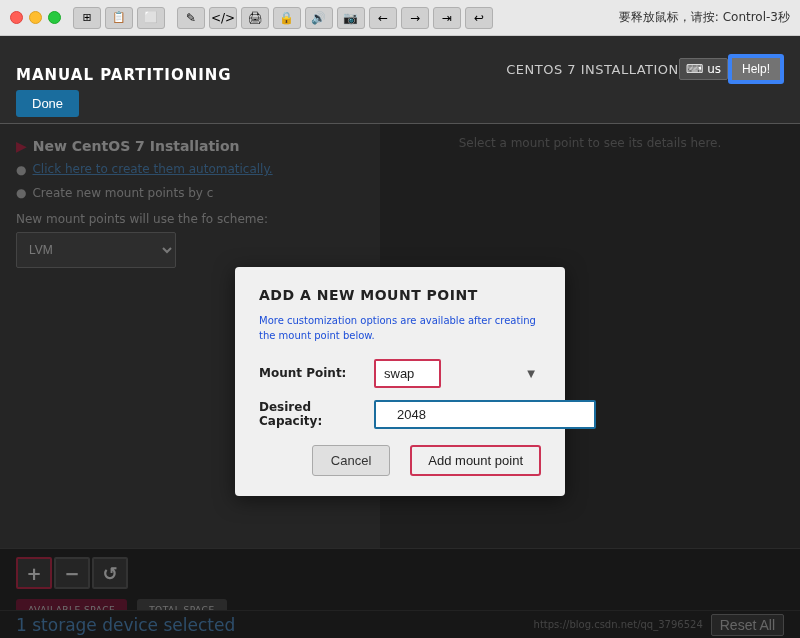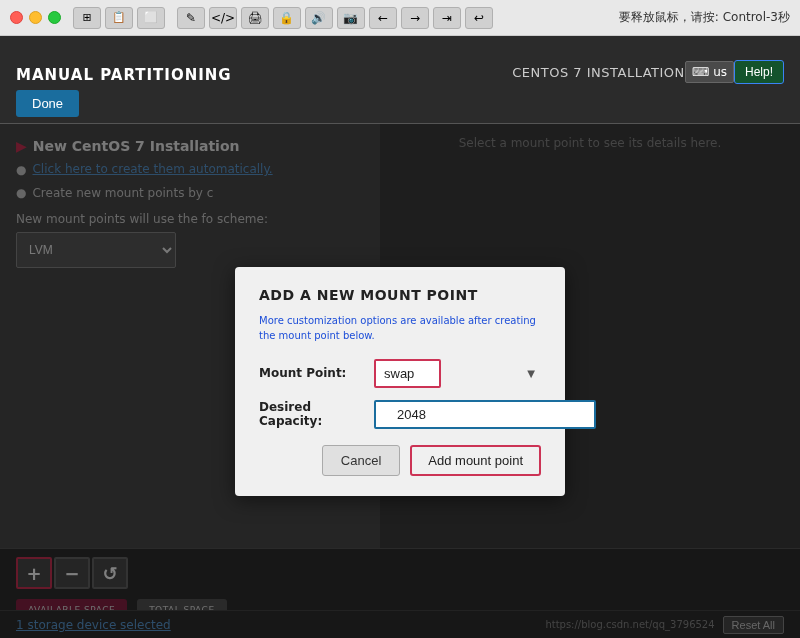--- a/index.html
+++ b/index.html
@@ -100,22 +100,22 @@
       border: 1px solid #666;
       color: #fff;
       padding: 3px 6px;
       font-size: 12px;
       display: flex;
       align-items: center;
       gap: 4px;
       border-radius: 2px;
     }
     .help-btn {
-      background: #14532d;
-      border: 1px solid #3b82f6;
+      background: #737373;
+      border: 4px solid #3b82f6;
       color: #fff;
       padding: 4px 10px;
       font-size: 12px;
       border-radius: 3px;
       cursor: pointer;
     }
 
     
     .toolbar {
       background: #2b2b2b;
@@ -308,35 +308,34 @@
       right: 0;
       height: 28px;
       background: #2e2e2e;
       display: flex;
       align-items: center;
       padding: 0 16px;
       border-top: 1px solid #444;
     }
     .footer-link {
       color: #5b9bd5;
-      font-size: 12px;
-      text-decoration: underline;
+      font-size: 17px;
       cursor: pointer;
     }
     .footer-url {
       margin-left: auto;
       color: #888;
       font-size: 10px;
     }
     .reset-btn {
       background: #4a4a4a;
       border: 1px solid #888;
       color: #ccc;
       padding: 2px 8px;
-      font-size: 11px;
+      font-size: 14px;
       cursor: pointer;
       border-radius: 2px;
       margin-left: 8px;
     }
 
     
     .modal-overlay {
       position: absolute;
       top: 0;
       left: 0;
@@ -411,21 +410,21 @@
       font-size: 13px;
       background: #fff;
       border: 2px solid #1a6d9e;
       border-radius: 2px;
       color: #222;
       outline: none;
     }
     .modal-actions {
       display: flex;
       justify-content: flex-end;
-      gap: 10px;
+      gap: 20px;
       margin-top: 16px;
     }
     .cancel-btn {
       background: #e0e0e0;
       border: 1px solid #aaa;
       color: #333;
       padding: 7px 18px;
       font-size: 13px;
       border-radius: 3px;
       cursor: pointer;

